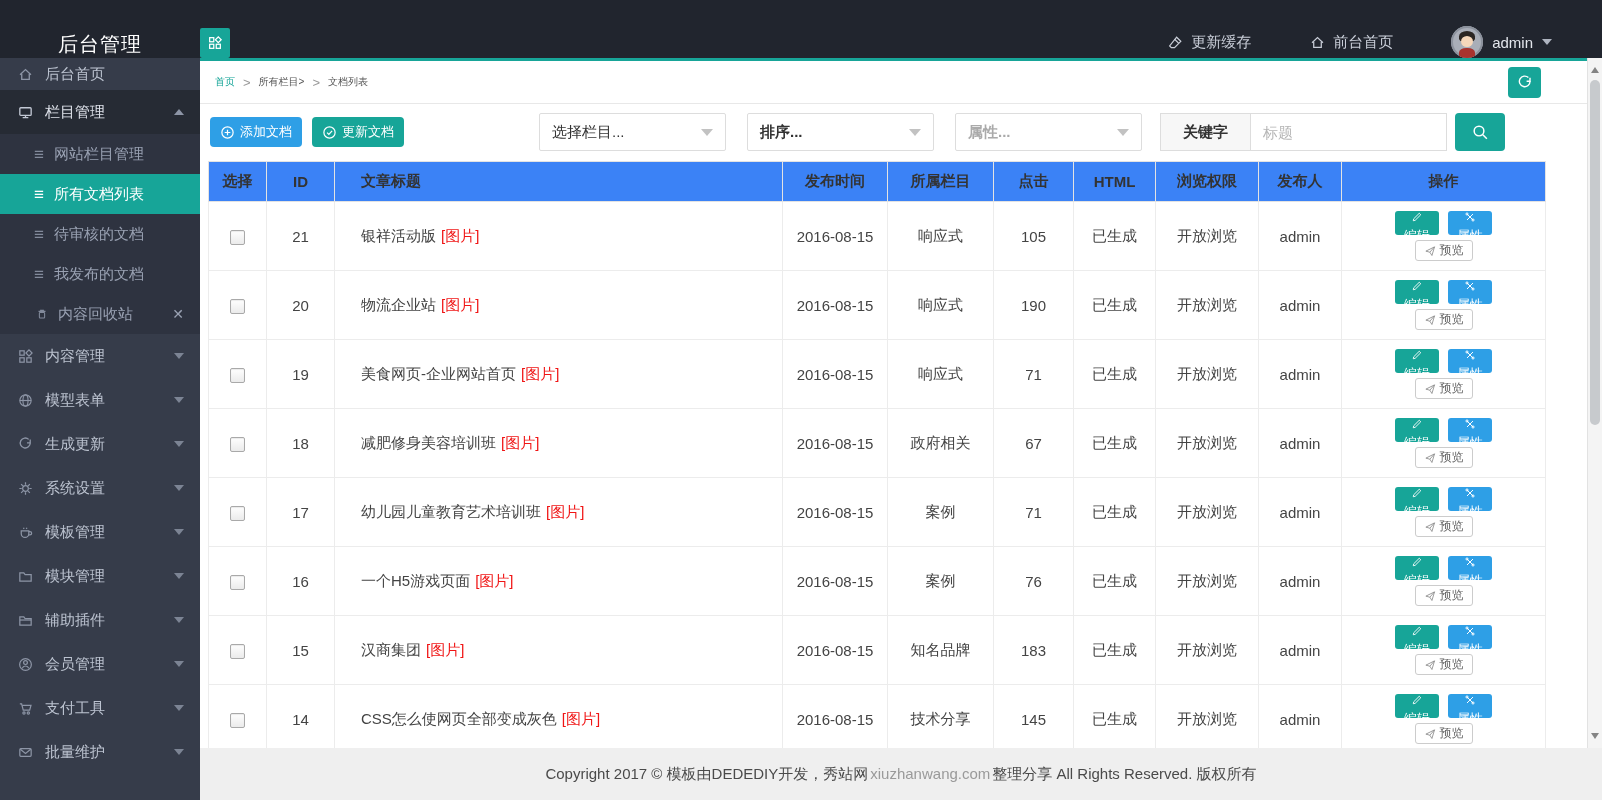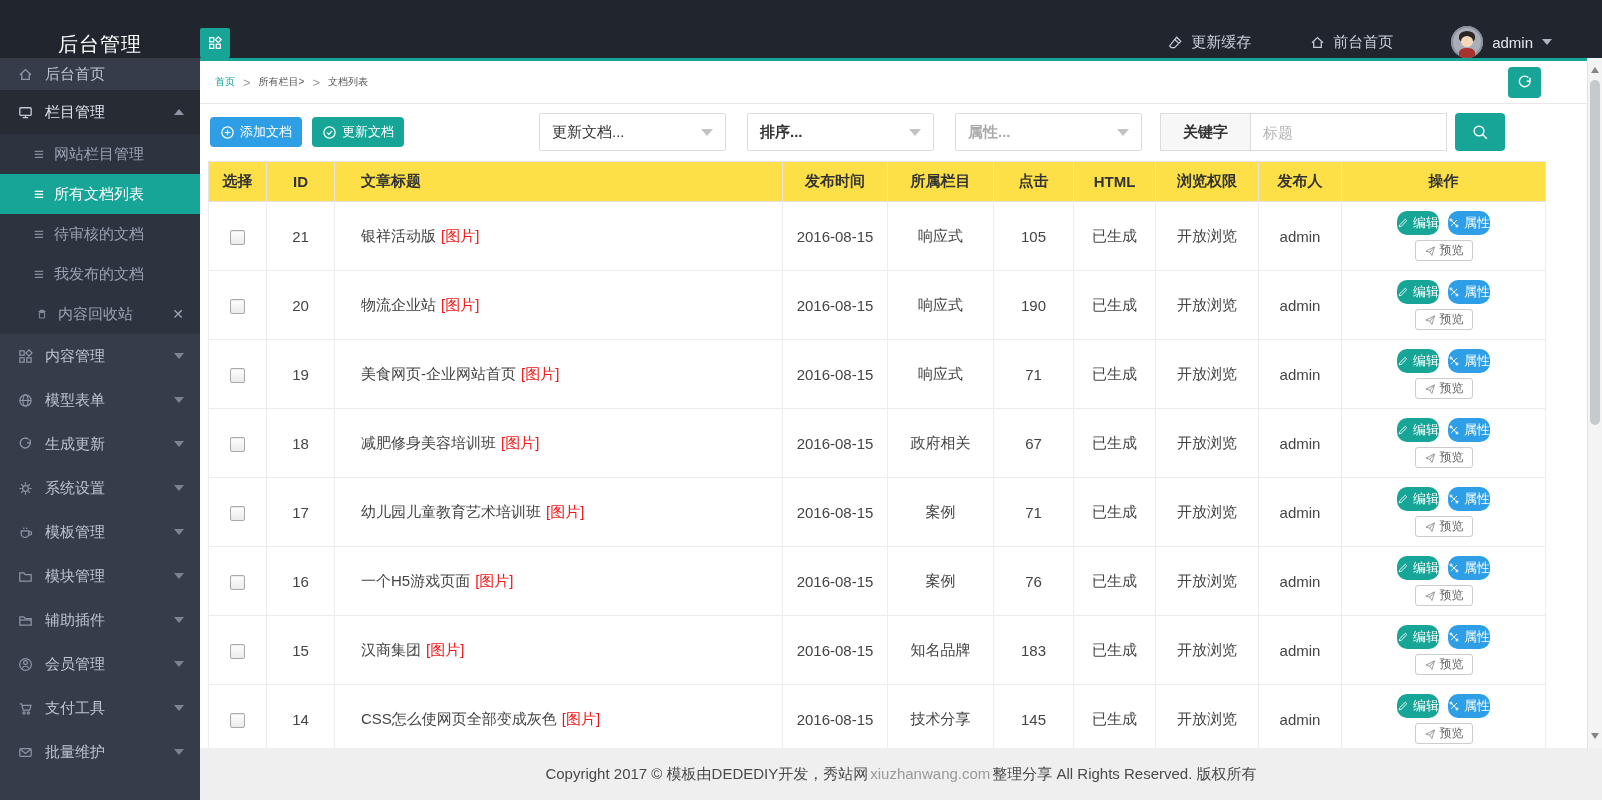--- a/index.html
+++ b/index.html
@@ -57,30 +57,30 @@
   .select.placeholder { color:#aaa; }
   .sel-caret { width:0; height:0; border:6px solid transparent; border-top:7px solid #c2c2c2; margin-left:auto; margin-top:6px; }
   .kw-group { display:flex; margin-left:18px; height:38px; }
   .kw-label { width:90px; background:#f7f7f7; border:1px solid #ddd; border-right:none; display:flex; align-items:center; justify-content:center; font-size:15px; color:#333; font-weight:bold; }
   .kw-input { width:197px; border:1px solid #ddd; padding:0 12px; font-size:15px; color:#a21caf; outline:none; font-family:inherit; }
   .kw-input::placeholder { color:#b5b5b5; }
   .search-btn { width:50px; height:38px; margin-left:8px; background:#17a598; border:none; border-radius:4px; display:flex; align-items:center; justify-content:center; cursor:pointer; }
 
   
   table.doc { border-collapse:collapse; table-layout:fixed; width:1337px; margin:1px 0 0 8px; }
-  table.doc th { background:#fde047; border:1px solid #e3e3e3; height:40px; font-size:15px; color:#333; font-weight:bold; text-align:center; }
+  table.doc th { background:#3b82f6; border:1px solid #e3e3e3; height:40px; font-size:15px; color:#333; font-weight:bold; text-align:center; }
   table.doc th.tleft { text-align:left; padding-left:26px; }
   table.doc td { border:1px solid #ececec; height:69px; font-size:15px; color:#444; text-align:center; background:#fff; }
   table.doc td.tleft { text-align:left; padding-left:26px; }
   .title-link { color:#444; cursor:pointer; }
   .tag-red { color:#f01515; margin-left:5px; }
   .chk { display:inline-block; width:15px; height:15px; border:1px solid #a9a9a9; border-radius:2px; background:linear-gradient(#fefefe,#ebebeb); box-shadow:0 1px 1px rgba(0,0,0,.08) inset; cursor:pointer; vertical-align:middle; }
   .ops { display:flex; flex-direction:column; align-items:center; gap:5px; }
   .ops-row { display:flex; gap:9px; }
-  .btn-sm { display:inline-flex; align-items:center; gap:4px; height:24px; padding:0 0; border-radius:10px; border:none; font-size:13px; color:#fff; cursor:pointer; }
+  .btn-sm { display:inline-flex; align-items:center; gap:4px; height:24px; padding:0 9px; border-radius:3px; border:none; font-size:13px; color:#fff; cursor:pointer;flex-direction:column; }
   .btn-edit { background:#17a598; }
   .btn-attr { background:#2e9fe6; }
   .btn-preview { display:inline-flex; align-items:center; gap:4px; height:21px; padding:0 8px; background:#fff; border:1px solid #ccc; border-radius:3px; font-size:12px; color:#666; cursor:pointer; }
 
   
   .footer { position:absolute; left:200px; right:0; bottom:0; height:52px; background:#efefef; z-index:5; display:flex; align-items:center; justify-content:center; font-size:15px; color:#4a4a4a; }
   .footer .flink { color:#9a9a9a; margin:0 2px; }
 
   
   .vscroll { position:absolute; right:0; top:58px; width:15px; height:690px; background:#f4f4f4; border-left:1px solid #e2e2e2; z-index:7; }
@@ -327,21 +327,21 @@
         <span>
           <svg width="15" height="15" viewBox="0 0 16 16" fill="none" stroke="#fff" stroke-width="1.3">
               <circle cx="8" cy="8" r="6"></circle>
               <path d="M5.4 8.2 L7.3 10.1 10.8 6.2"></path>
             </svg>
         </span>
         <span>更新文档</span>
       </button>
 
       <div class="select s1">
-        <span>更新文档...</span>
+        <span>选择栏目...</span>
         <span class="sel-caret"></span>
       </div>
       <div class="select">
         <span>排序...</span>
         <span class="sel-caret"></span>
       </div>
       <div class="select placeholder">
         <span>属性...</span>
         <span class="sel-caret"></span>
       </div>

